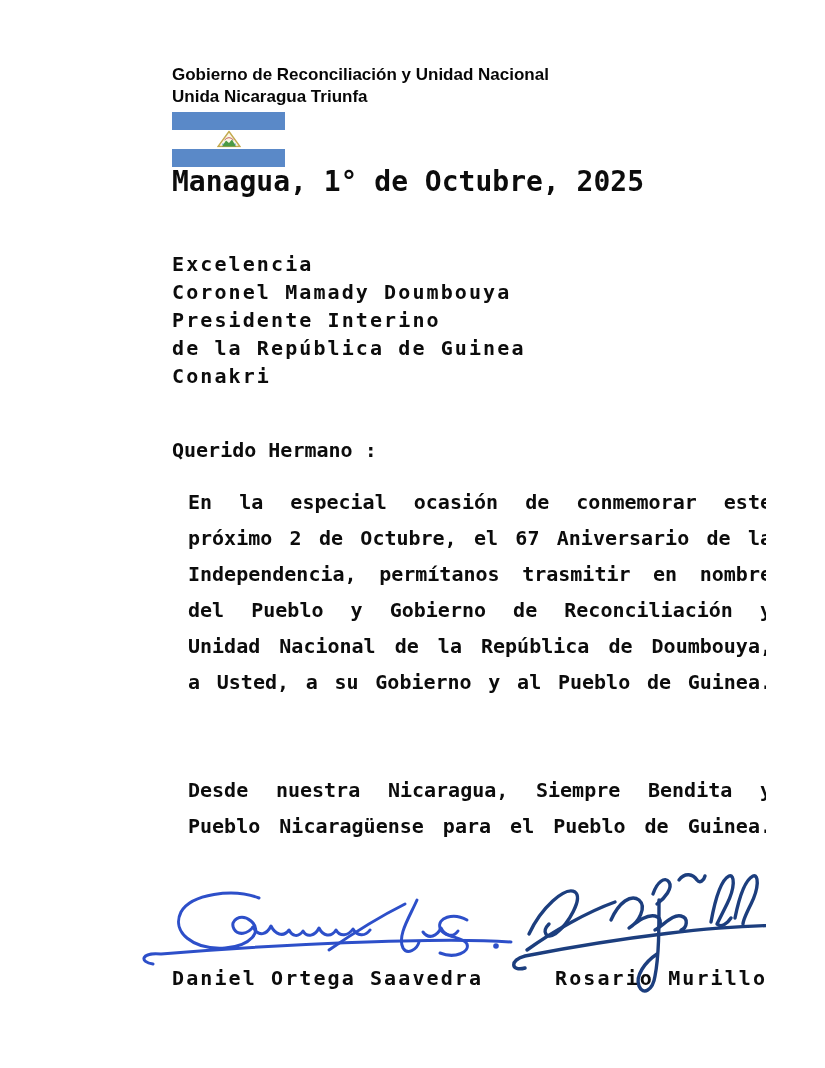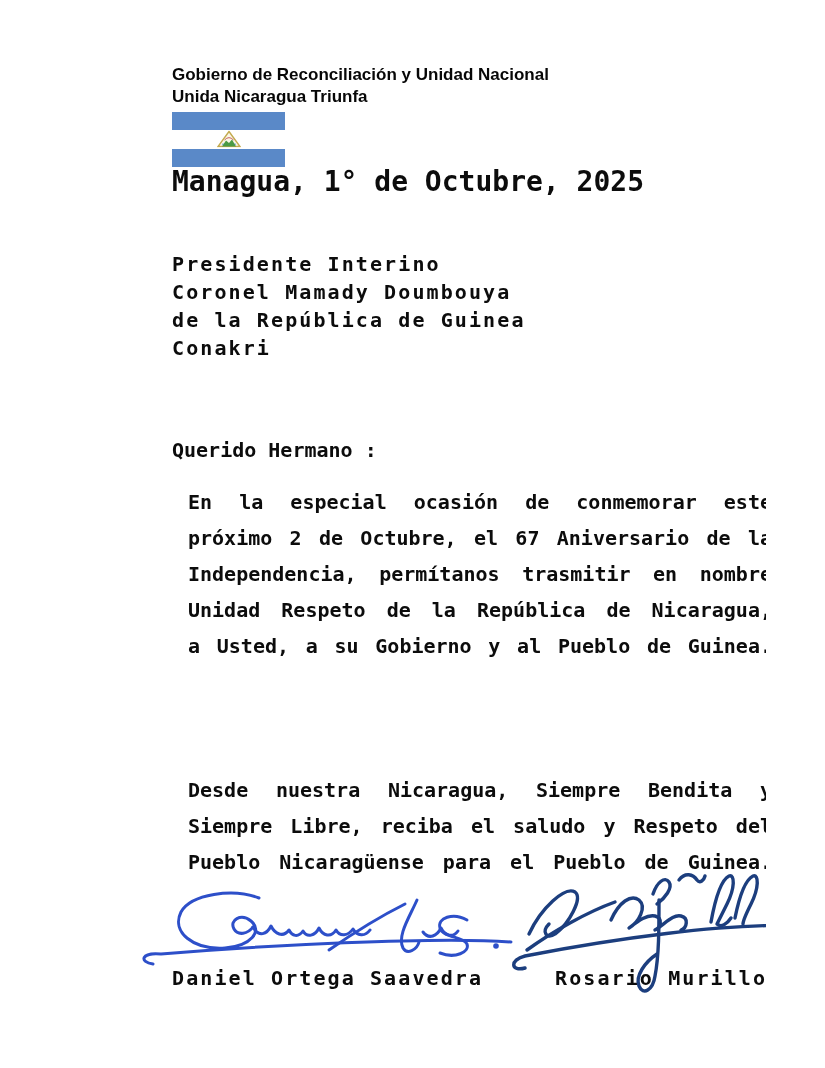--- a/index.html
+++ b/index.html
@@ -72,39 +72,40 @@
         <path d="M 5,16 L 9,10 L 12,12.5 L 15,9 L 19,16 Z" fill="#4a9a45"></path>
         <path d="M 7.5,9.5 Q 12,4.8 16.5,9.5" fill="none" stroke-width="0.9" stroke="#c05050"></path>
       </svg>
     </div>
     <div class="stripe blue"></div>
   </div>
 
   <div class="dateline">Managua, 1° de Octubre, 2025</div>
 
   <div class="recipient">
+      <div class="recipient-line">Excelencia</div>
+      <div class="recipient-line">Coronel Mamady Doumbouya</div>
       <div class="recipient-line">Presidente Interino</div>
-      <div class="recipient-line">Coronel Mamady Doumbouya</div>
       <div class="recipient-line">de la República de Guinea</div>
       <div class="recipient-line">Conakri</div>
     </div>
 
   <div class="salutation">Querido Hermano :</div>
 
   <div class="para p1">
       <div class="body-line">En la especial ocasión de conmemorar este</div>
       <div class="body-line">próximo 2 de Octubre, el 67 Aniversario de la</div>
       <div class="body-line">Independencia, permítanos trasmitir en nombre</div>
-      <div class="body-line">Unidad Respeto de la República de Nicaragua,</div>
+      <div class="body-line">del Pueblo y Gobierno de Reconciliación y</div>
+      <div class="body-line">Unidad Nacional de la República de Doumbouya,</div>
       <div class="body-line">a Usted, a su Gobierno y al Pueblo de Guinea.</div>
     </div>
 
   <div class="para p2">
       <div class="body-line">Desde nuestra Nicaragua, Siempre Bendita y</div>
-      <div class="body-line">Siempre Libre, reciba el saludo y Respeto del</div>
       <div class="body-line">Pueblo Nicaragüense para el Pueblo de Guinea.</div>
     </div>
 
   <svg id="sig-ortega" class="sig-svg" width="380" height="94" viewBox="0 0 380 94">
     <g fill="none" stroke-width="3" stroke-linecap="round" stroke-linejoin="round" stroke="#2d4fc9">
       <path d="M 122,22 C 96,12 54,18 44,36 C 34,56 56,74 88,72 C 114,70 126,55 114,45 C 104,37 92,44 97,53 C 101,60 111,58 116,51"></path>
       <path d="M 116,51 C 122,62 130,58 134,50 C 138,58 146,62 152,54 C 155,60 161,62 166,55 C 170,62 178,60 182,52 C 186,60 194,62 199,54 C 203,61 211,60 216,53 C 220,60 228,61 233,54"></path>
       <path d="M 192,74 C 215,58 248,38 268,28"></path>
       <path d="M 280,24 C 272,42 260,60 266,72 C 270,79 280,74 282,66"></path>
       <path d="M 286,56 C 292,64 300,60 304,52 C 308,60 316,62 321,55"></path>

